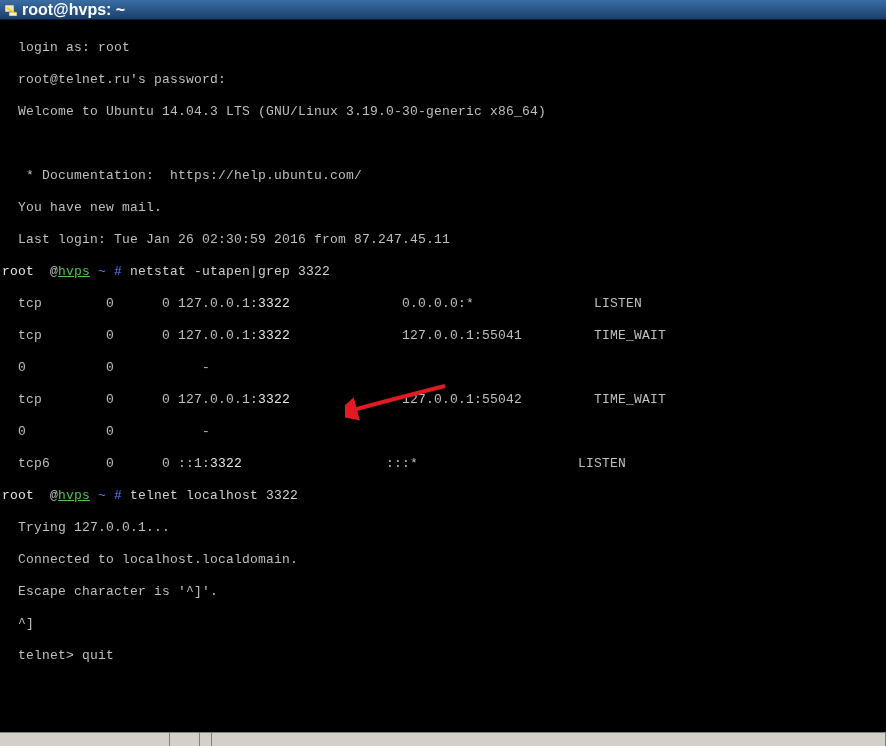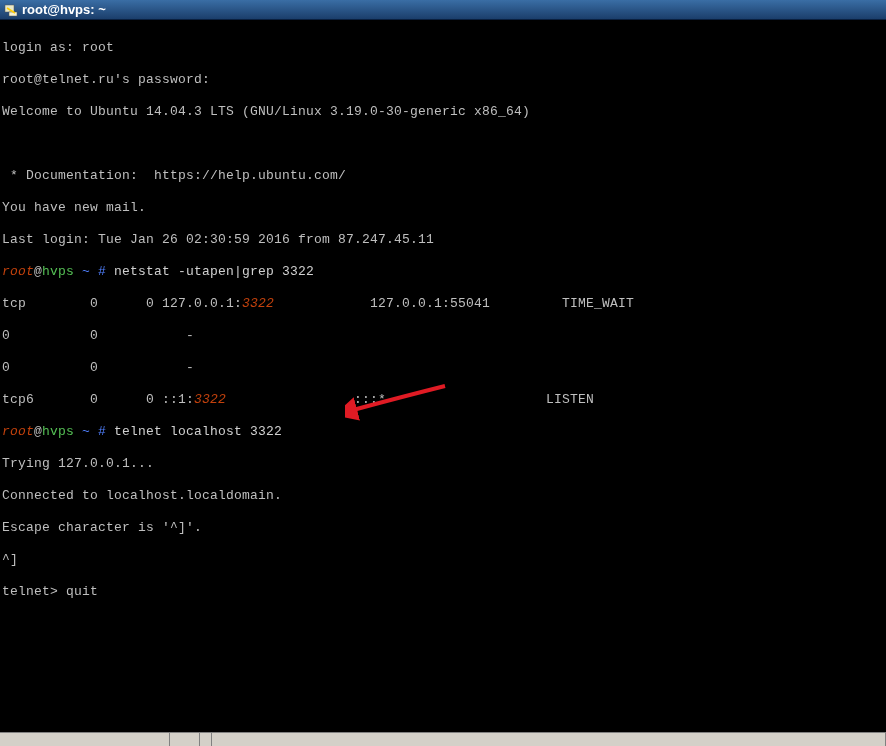--- a/index.html
+++ b/index.html
@@ -14,42 +14,42 @@
     position: relative;
   }
   .titlebar {
     background: linear-gradient(to bottom, #3a6ea5 0%, #1b3e6b 100%);
     height: 20px;
     display: flex;
     align-items: center;
     padding: 0 4px;
     color: #fff;
     font-family: Tahoma, sans-serif;
-    font-size: 13px;
+    font-size: 16px;
     font-weight: bold;
     border-bottom: 1px solid #0a2040;
   }
   .titlebar .icon {
     width: 14px; height: 14px;
     margin-right: 4px;
     display: inline-flex;
     align-items: center;
     justify-content: center;
   }
   .terminal {
     padding: 4px 2px 0 2px;
     line-height: 16px;
     white-space: pre;
     letter-spacing: 0.2px;
   }
-  .c-red  { color: #c2410c; font-style: italic; }
-  .c-grn  { color: #55c055; }
+  .c-red  { color: #e5e5e5; }
+  .c-grn  { color: #55c055; text-decoration: underline; }
   .c-blu  { color: #5080ff; }
   .c-wht  { color: #d0d0d0; }
-  .c-gry  { color: #bfbfbf; }
+  .c-gry  { color: #bfbfbf; margin-left: 16px; }
   .arrow {
     position: absolute;
     left: 345px;
     top: 378px;
     pointer-events: none;
   }
   .statusbar {
     position: absolute;
     bottom: 0; left: 0; right: 0;
     height: 14px;
@@ -78,22 +78,24 @@
 
 <div class="terminal">
 <div><span class="c-gry">login as: root</span></div>
 <div><span class="c-gry">root@telnet.ru's password:</span></div>
 <div><span class="c-gry">Welcome to Ubuntu 14.04.3 LTS (GNU/Linux 3.19.0-30-generic x86_64)</span></div>
 <div><span class="c-gry"></span>&nbsp;</div>
 <div><span class="c-gry"> * Documentation:  https://help.ubuntu.com/</span></div>
 <div><span class="c-gry">You have new mail.</span></div>
 <div><span class="c-gry">Last login: Tue Jan 26 02:30:59 2016 from 87.247.45.11</span></div>
 <div><span class="c-red">root</span><span class="c-gry">@</span><span class="c-grn">hvps</span><span class="c-blu"> ~ # </span><span class="c-wht">netstat -utapen|grep 3322</span></div>
+<div><span class="c-gry">tcp        0      0 127.0.0.1:</span><span class="c-red">3322</span><span class="c-gry">            0.0.0.0:*               LISTEN</span></div>
 <div><span class="c-gry">tcp        0      0 127.0.0.1:</span><span class="c-red">3322</span><span class="c-gry">            127.0.0.1:55041         TIME_WAIT</span></div>
 <div><span class="c-gry">0          0           -</span></div>
+<div><span class="c-gry">tcp        0      0 127.0.0.1:</span><span class="c-red">3322</span><span class="c-gry">            127.0.0.1:55042         TIME_WAIT</span></div>
 <div><span class="c-gry">0          0           -</span></div>
 <div><span class="c-gry">tcp6       0      0 ::1:</span><span class="c-red">3322</span><span class="c-gry">                :::*                    LISTEN</span></div>
 <div><span class="c-red">root</span><span class="c-gry">@</span><span class="c-grn">hvps</span><span class="c-blu"> ~ # </span><span class="c-wht">telnet localhost 3322</span></div>
 <div><span class="c-gry">Trying 127.0.0.1...</span></div>
 <div><span class="c-gry">Connected to localhost.localdomain.</span></div>
 <div><span class="c-gry">Escape character is '^]'.</span></div>
 <div><span class="c-gry">^]</span></div>
 <div><span class="c-gry">telnet&gt; quit</span></div>
 
 

